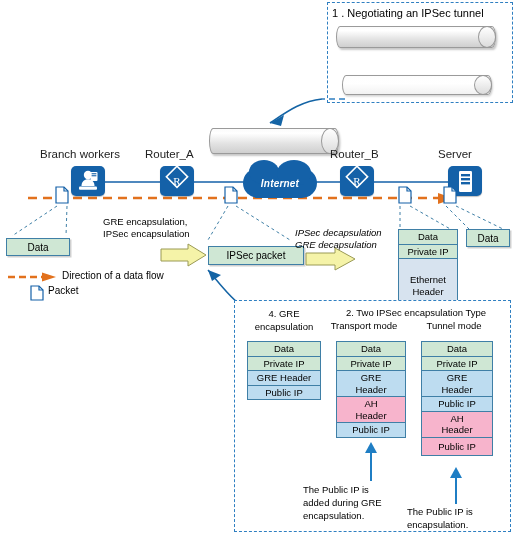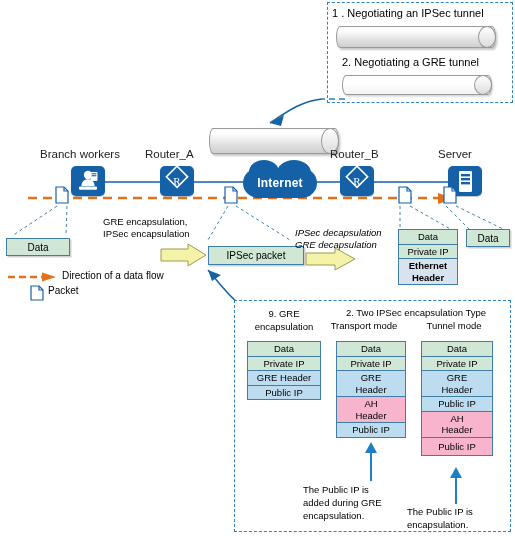--- a/index.html
+++ b/index.html
@@ -26,22 +26,22 @@
   .cloud{
     width:74px;height:30px;background:#1461a8;border-radius:16px;
     display:flex;align-items:center;justify-content:center;
   }
   .cloud:before,.cloud:after{
     content:"";position:absolute;background:#1461a8;border-radius:50%;
   }
   .cloud:before{width:30px;height:24px;left:6px;top:-8px;}
   .cloud:after{width:34px;height:26px;right:6px;top:-8px;}
   .cloud span{
-    position:relative;z-index:3;color:#ffffff;font-size:12px;font-weight:bold;
-    letter-spacing:.2px;text-align:center;
+    position:relative;z-index:3;color:#ffffff;font-size:10px;font-weight:bold;
+    font-style:italic;letter-spacing:.2px;text-align:center;
   }
   
   .blk{
     box-sizing:border-box;border:1px solid #3f7fa6;font-size:9.5px;
     text-align:center;line-height:11.5px;color:#000;padding:1px 0;
   }
   .blk.green{background:#cfe7d4;}
   .blk.blue{background:#bddcf0;}
   .blk.pink{background:#f7b4cc;}
   .blk.grey{background:#d7e3ef;}
@@ -75,21 +75,20 @@
   svg{display:block;overflow:visible;}
 </style>
 </head>
 <body>
 
 <div class="abs dashbox" style="left:327px;top:2px;width:186px;height:101px;">
   <div class="abs lbl" style="left:4px;top:4px;font-size:11px;">1 . Negotiating an IPSec tunnel</div>
   <div class="abs tube" style="left:8px;top:23px;width:160px;height:22px;">
     <div class="cap"></div>
   </div>
-  <div class="abs lbl" style="left:14px;top:53px;font-size:11px;">2. Negotiating a GRE tunnel</div>
   <div class="abs tube hollow" style="left:14px;top:72px;width:150px;height:20px;">
     <div class="cap"></div>
   </div>
 </div>
 
 <svg class="abs" style="left:240px;top:95px;width:110px;height:40px;">
   <path d="M105,4 L82,4" stroke="#2f7fc1" stroke-width="1.3" fill="none" stroke-dasharray="6,4"></path>
   <path d="M82,4 C62,6 48,16 30,28" stroke="#1464a5" stroke-width="1.6" fill="none"></path>
   <path d="M30,28 L44,20 L41,31 Z" fill="#1464a5"></path>
 </svg>
@@ -217,29 +216,29 @@
   <div>GRE decapsulation</div>
 </div>
 
 <svg class="abs" style="left:305px;top:247px;width:52px;height:24px;">
   <path d="M1,6 H30 V1 L50,12 L30,23 V18 H1 Z" fill="#f5f3a8" stroke="#9a9a55" stroke-width="1"></path>
 </svg>
 
 <div class="abs" style="left:398px;top:229px;width:60px;">
   <div class="blk green">Data</div>
   <div class="blk green" style="border-top:none;">Private IP</div>
-  <div class="blk grey" style="border-top:none;padding:1px 2px;font-weight:bold;">Ethernet Header</div>
+  <div class="blk grey" style="border-top:none;padding:15px 2px;">Ethernet Header</div>
 </div>
 
 <div class="abs chip" style="left:466px;top:229px;width:44px;height:18px;">Data</div>
 
 <div class="abs dashbox" style="left:234px;top:300px;width:277px;height:232px;">
 
   <div class="abs small" style="left:10px;top:6px;width:78px;text-align:center;line-height:13px;">
-    <div>9. GRE</div>
+    <div>4. GRE</div>
     <div>encapsulation</div>
   </div>
 
   <div class="abs small" style="left:88px;top:6px;width:186px;text-align:center;">2. Two IPSec encapsulation Type</div>
 
   <div class="abs small" style="left:86px;top:19px;width:86px;text-align:center;">Transport mode</div>
 
   <div class="abs small" style="left:176px;top:19px;width:86px;text-align:center;">Tunnel mode</div>
 
   <div class="abs" style="left:12px;top:40px;width:74px;">

